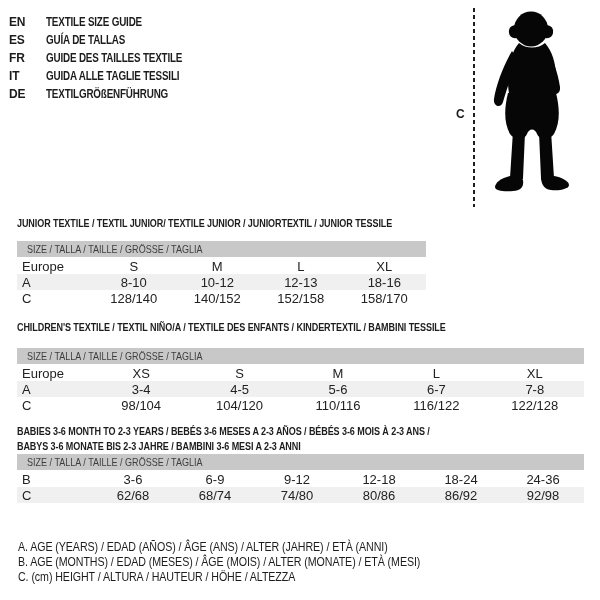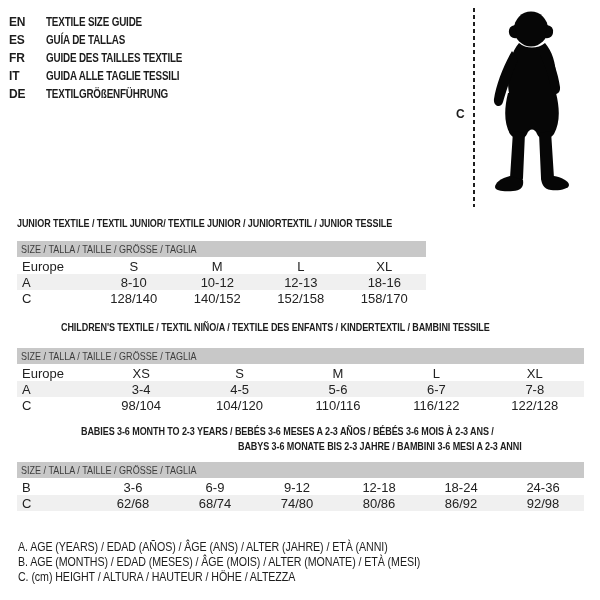--- a/index.html
+++ b/index.html
@@ -67,30 +67,29 @@
   
   .size-section { position: absolute; }
   .s1 { top: 216px; left: 17px; width: 409px; }
   .s2 { top: 320px; left: 17px; width: 567px; }
   .s3 { top: 424px; left: 17px; width: 567px; }
   .heading {
     font-size: 11px;
     font-weight: bold;
     line-height: 15px;
     letter-spacing: -0.1px;
-    text-align: right;
   }
   .s1 .heading-wrap { margin-bottom: 10px; }
   .s2 .heading-wrap { margin-bottom: 13px; }
-  .s3 .heading-wrap { margin-bottom: 8px; }
+  .s3 .heading-wrap { }
   .size-bar {
     background: #c8c8c8;
     height: 16px;
     line-height: 16px;
-    padding-left: 4px;
+    padding-left: 10px;
     font-size: 11px;
     color: #3d3d3d;
     margin-bottom: 1px;
   }
   .size-table {
     width: 100%;
     border-collapse: collapse;
     table-layout: fixed;
     font-size: 13px;
     color: #222222;

